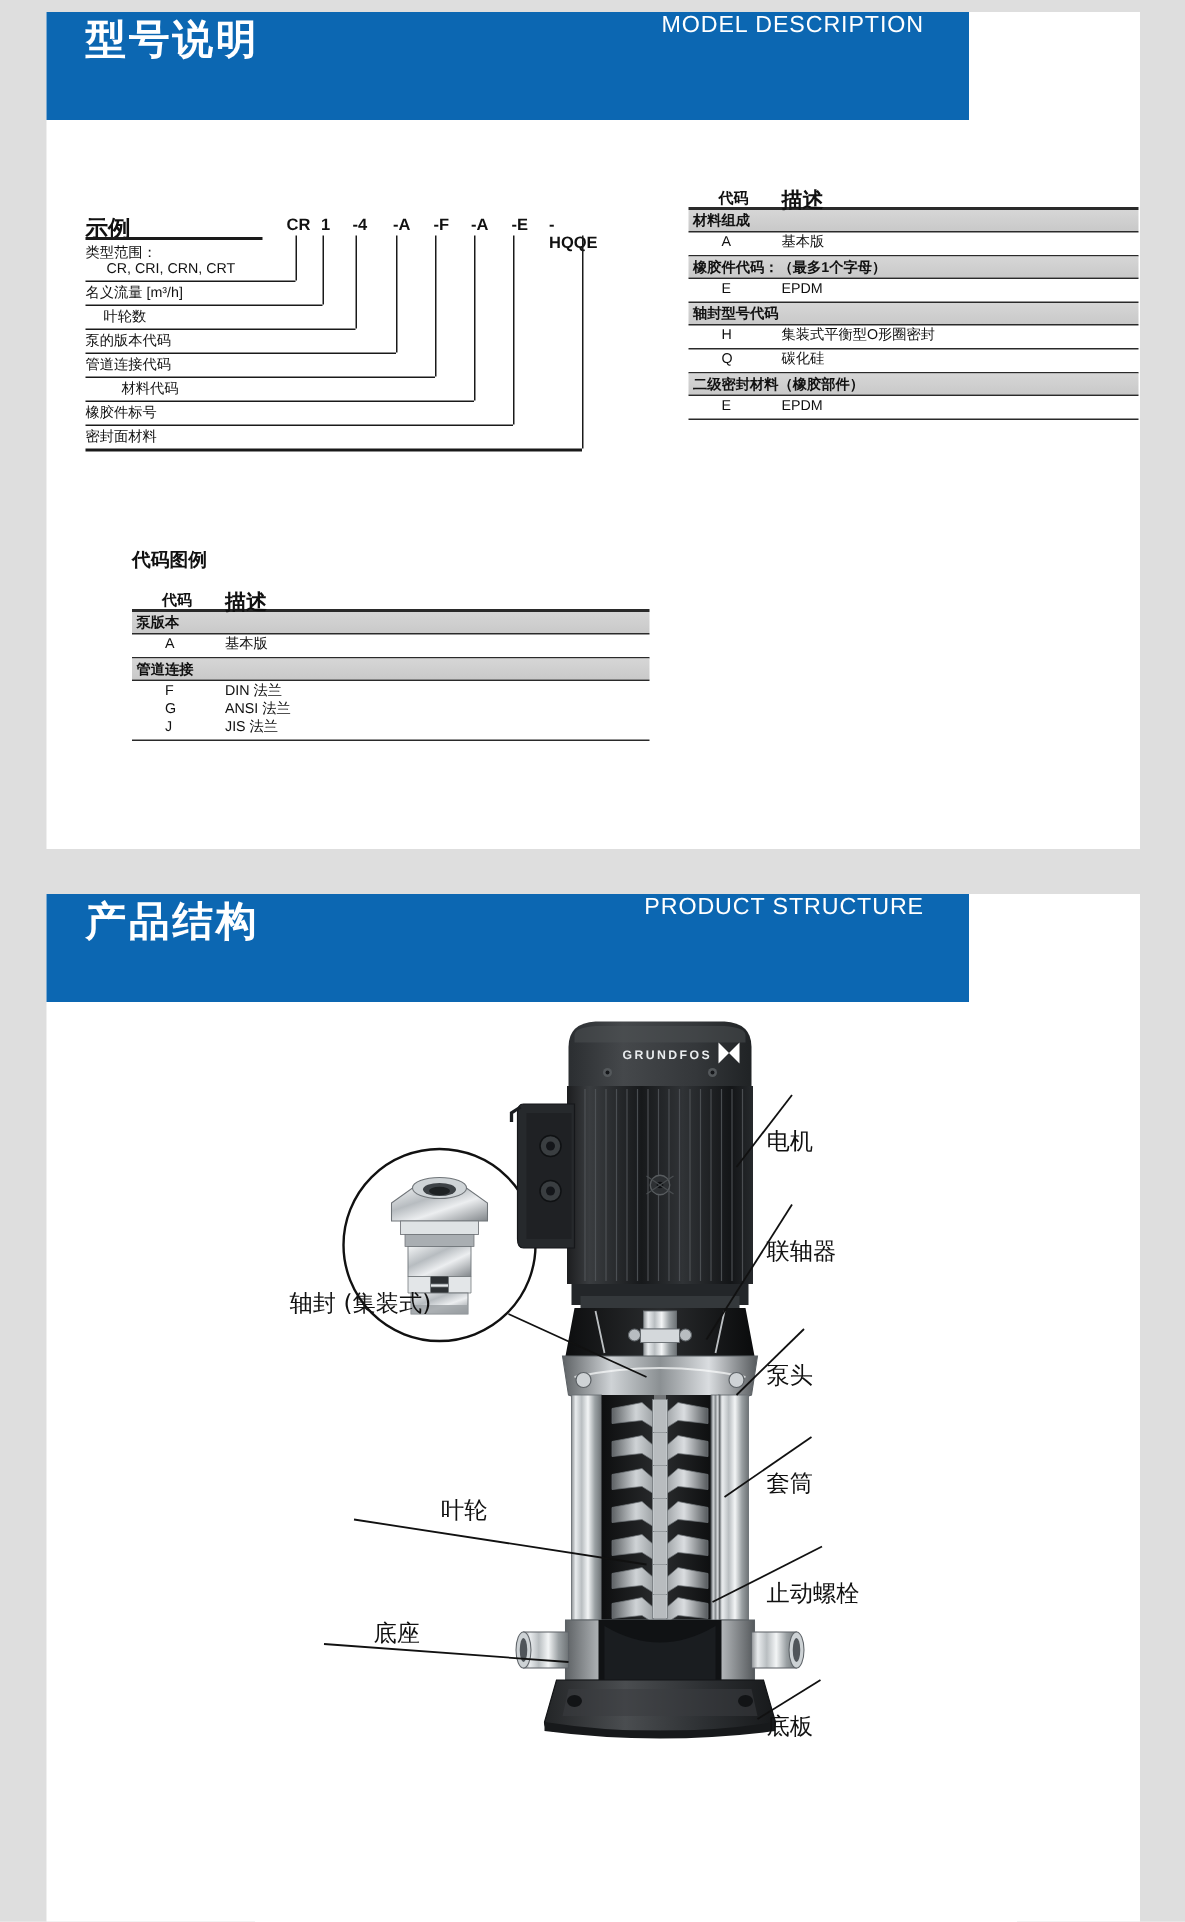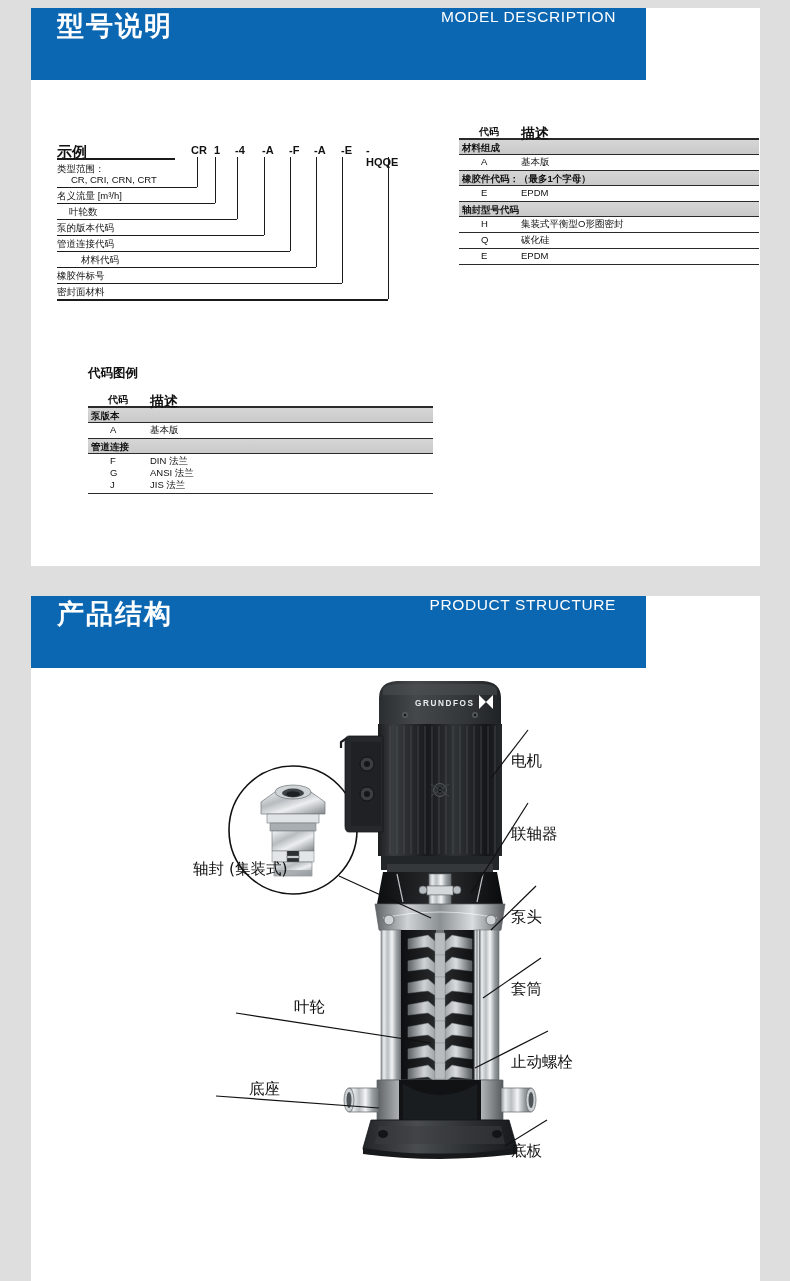--- a/index.html
+++ b/index.html
@@ -230,20 +230,21 @@
         </div>
       </div>
 
       <div class="body">
         <div class="trow">
           <span class="k">Q</span>
           <span class="v">碳化硅</span>
         </div>
       </div>
 
+      <div class="grp">二级密封材料（橡胶部件）</div>
       <div class="body last">
         <div class="trow">
           <span class="k">E</span>
           <span class="v">EPDM</span>
         </div>
       </div>
     </div>
   </div>
 
   <div class="card" id="card-structure">

